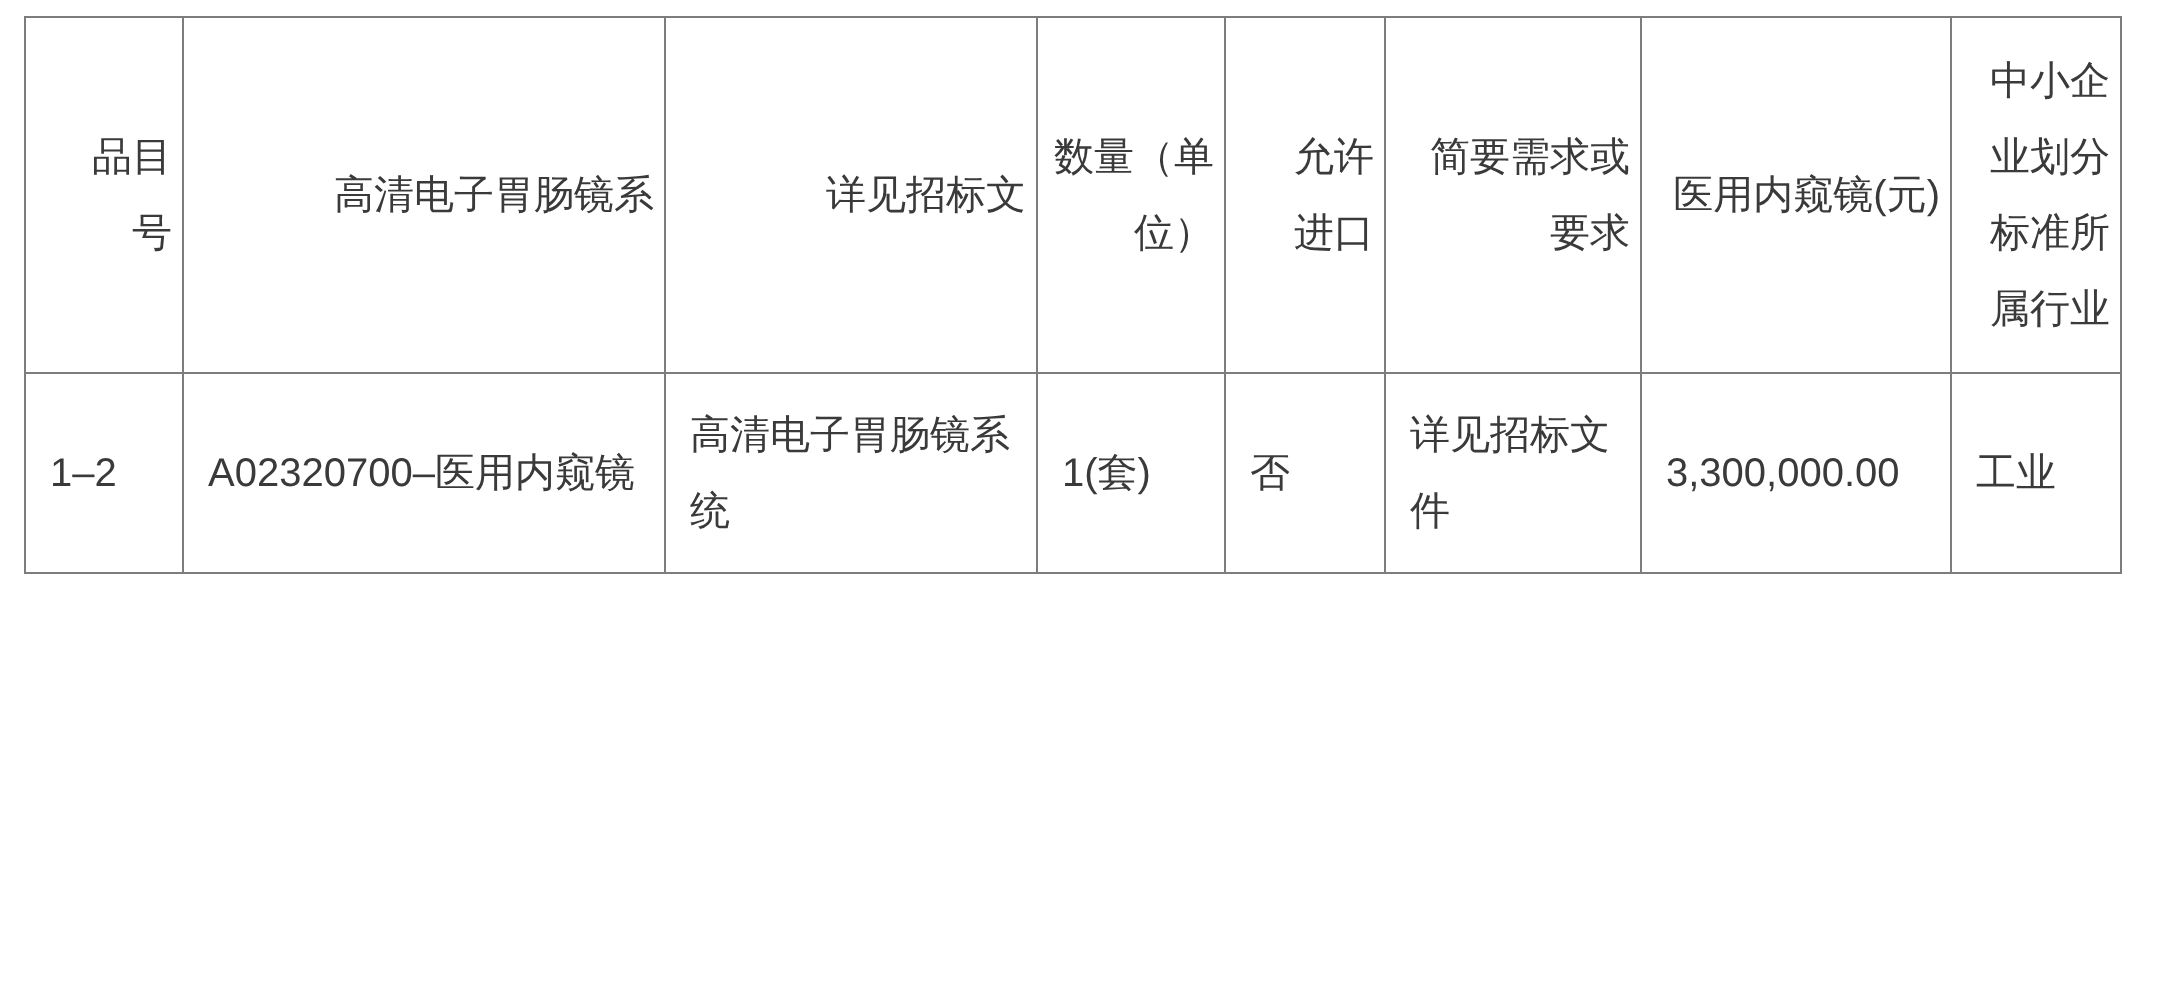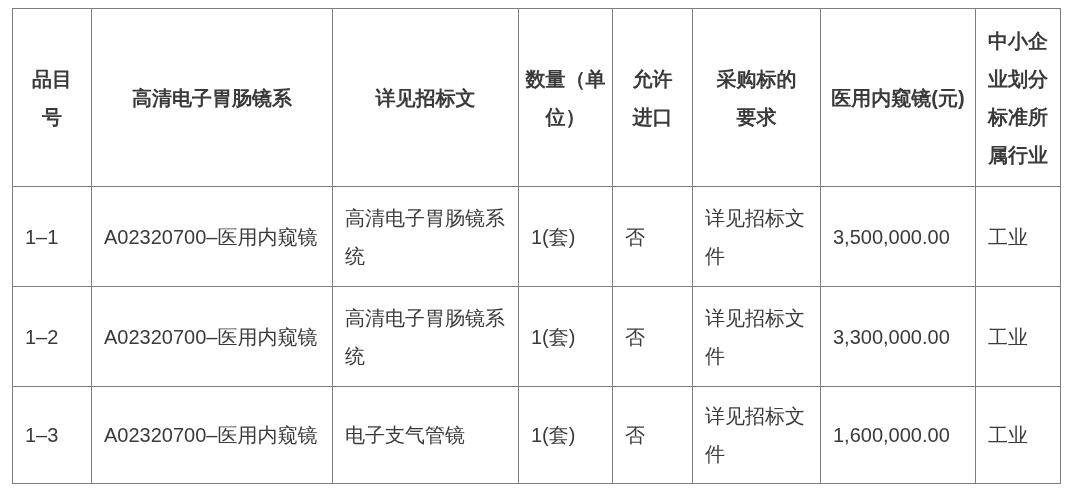--- a/index.html
+++ b/index.html
@@ -28,22 +28,22 @@
     vertical-align: middle;
     font-size: 20px;
     line-height: 38px;
     color: #3a3a3a;
     white-space: pre-line;
     word-break: keep-all;
     overflow: hidden;
     box-sizing: border-box;
   }
   table.procurement th {
-    font-weight: bold;
-    text-align: center;
+    font-weight: normal;
+    text-align: right;
     padding: 0 5px;
     height: 178px;
   }
   table.procurement td {
     font-weight: normal;
     text-align: left;
     padding: 0 12px;
   }
   tr.body-row-1 td { height: 100px; }
   tr.body-row-2 td { height: 100px; }
@@ -67,58 +67,35 @@
     <tbody>
       <tr class="header-row">
         <th>品目
 号</th>
         <th>高清电子胃肠镜系</th>
         <th>详见招标文</th>
         <th>数量（单
 位）</th>
         <th>允许
 进口</th>
-        <th>采购标的
+        <th>简要需求或
 要求</th>
         <th>医用内窥镜(元)</th>
         <th>中小企
 业划分
 标准所
 属行业</th>
-      </tr>
-      <tr class="body-row-1">
-        <td>1–1</td>
-        <td>A02320700–医用内窥镜</td>
-        <td>高清电子胃肠镜系
-统</td>
-        <td>1(套)</td>
-        <td>否</td>
-        <td>详见招标文
-件</td>
-        <td>3,500,000.00</td>
-        <td>工业</td>
       </tr>
       <tr class="body-row-2">
         <td>1–2</td>
         <td>A02320700–医用内窥镜</td>
         <td>高清电子胃肠镜系
 统</td>
         <td>1(套)</td>
         <td>否</td>
         <td>详见招标文
 件</td>
         <td>3,300,000.00</td>
         <td>工业</td>
       </tr>
-      <tr class="body-row-3">
-        <td>1–3</td>
-        <td>A02320700–医用内窥镜</td>
-        <td>电子支气管镜</td>
-        <td>1(套)</td>
-        <td>否</td>
-        <td>详见招标文
-件</td>
-        <td>1,600,000.00</td>
-        <td>工业</td>
-      </tr>
     </tbody>
   </table>
 </div>
 
 </body></html>

